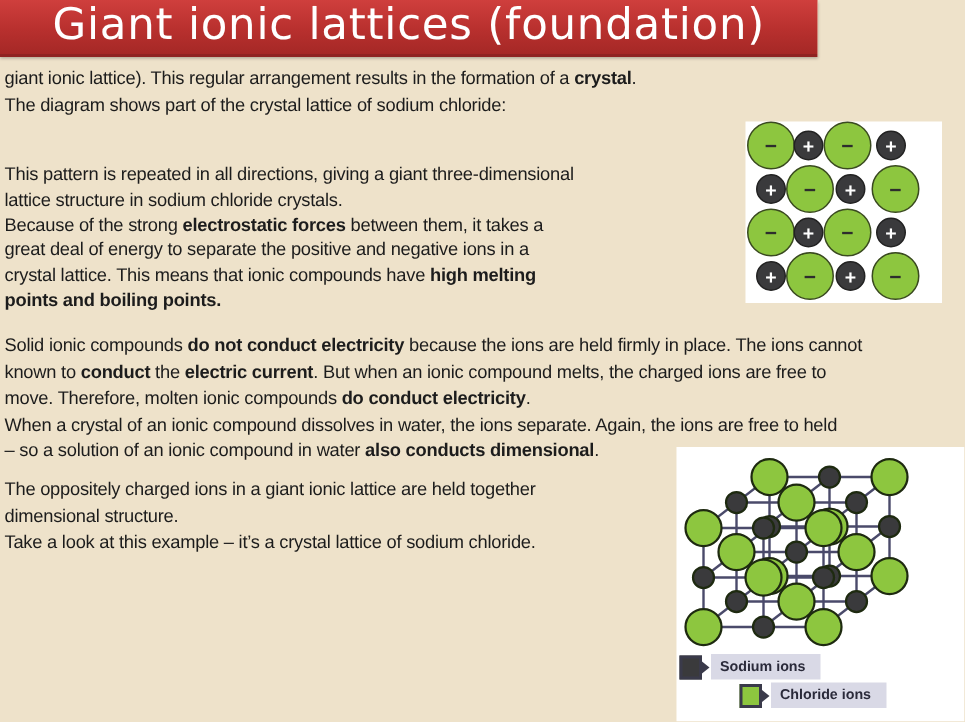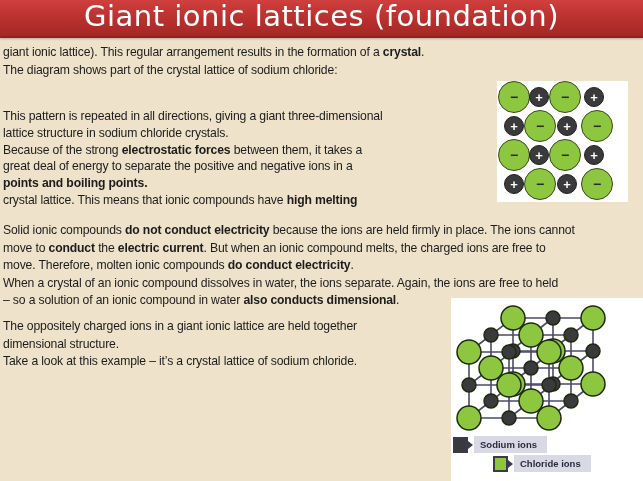--- a/index.html
+++ b/index.html
@@ -3,21 +3,21 @@
   <meta charset="utf-8">
   <style>
     html, body { margin:0; padding:0; }
     body {
       width:643px; height:481px; overflow:hidden; position:relative;
       background:#eee2ca;
       font-family:"Liberation Sans", "DejaVu Sans", sans-serif;
       color:#1c1c1c;
     }
     .title-bar {
-      position:absolute; left:0; top:0; width:643px; height:36px;
+      position:absolute; left:0; top:0; width:545px; height:36px;
       background:linear-gradient(180deg,#cf3f3d 0%,#b8302e 55%,#a52826 100%);
       border-bottom:2px solid #8f2322;
       box-shadow:0 1px 2px rgba(0,0,0,0.25);
     }
     .title-text {
       position:absolute; left:0; right:0; top:-2px;
       text-align:center; color:#ffffff;
       font-family:"DejaVu Sans", sans-serif;
       font-size:29px; letter-spacing:0.5px; line-height:36px;
     }
@@ -67,27 +67,27 @@
 <div class="txt" style="left:3px; top:44px;">
   <span class="line"><span>giant ionic lattice). This regular arrangement results in the formation of a </span><b>crystal</b><span>.</span></span>
   <span class="line"><span>The diagram shows part of the crystal lattice of sodium chloride:</span></span>
 </div>
 
 <div class="txt" style="left:3px; top:108px; line-height:16.8px;">
   <span class="line"><span>This pattern is repeated in all directions, giving a giant three-dimensional</span></span>
   <span class="line"><span>lattice structure in sodium chloride crystals.</span></span>
   <span class="line"><span>Because of the strong </span><b>electrostatic forces</b><span> between them, it takes a</span></span>
   <span class="line"><span>great deal of energy to separate the positive and negative ions in a</span></span>
+  <span class="line"><span>crystal lattice. This means that ionic compounds have </span><b>high melting</b></span>
   <span class="line"><b>points and boiling points</b><b>.</b></span>
-  <span class="line"><span>crystal lattice. This means that ionic compounds have </span><b>high melting</b></span>
 </div>
 
 <div class="txt" style="left:3px; top:222px;">
   <span class="line"><span>Solid ionic compounds </span><b>do not conduct electricity</b><span> because the ions are held firmly in place. The ions cannot</span></span>
-  <span class="line"><span>move to </span><b>conduct</b><span> the </span><b>electric current</b><span>.  But when an ionic compound melts, the charged ions are  free to</span></span>
+  <span class="line"><span>known to </span><b>conduct</b><span> the </span><b>electric current</b><span>.  But when an ionic compound melts, the charged ions are  free to</span></span>
   <span class="line"><span>move. Therefore, molten ionic compounds </span><b>do conduct electricity</b><span>.</span></span>
   <span class="line"><span>When a crystal of an ionic compound dissolves in water, the ions separate. Again, the ions are free to held</span></span>
   <span class="line"><span>– so a solution of an ionic compound in water </span><b>also conducts dimensional</b><span>.</span></span>
 </div>
 
 <div class="txt" style="left:3px; top:318px;">
   <span class="line"><span>The oppositely charged ions in a giant ionic lattice are held together</span></span>
   <span class="line"><span>dimensional structure.</span></span>
   <span class="line"><span>Take a look at this example – it’s a crystal lattice of sodium chloride.</span></span>
 </div>

